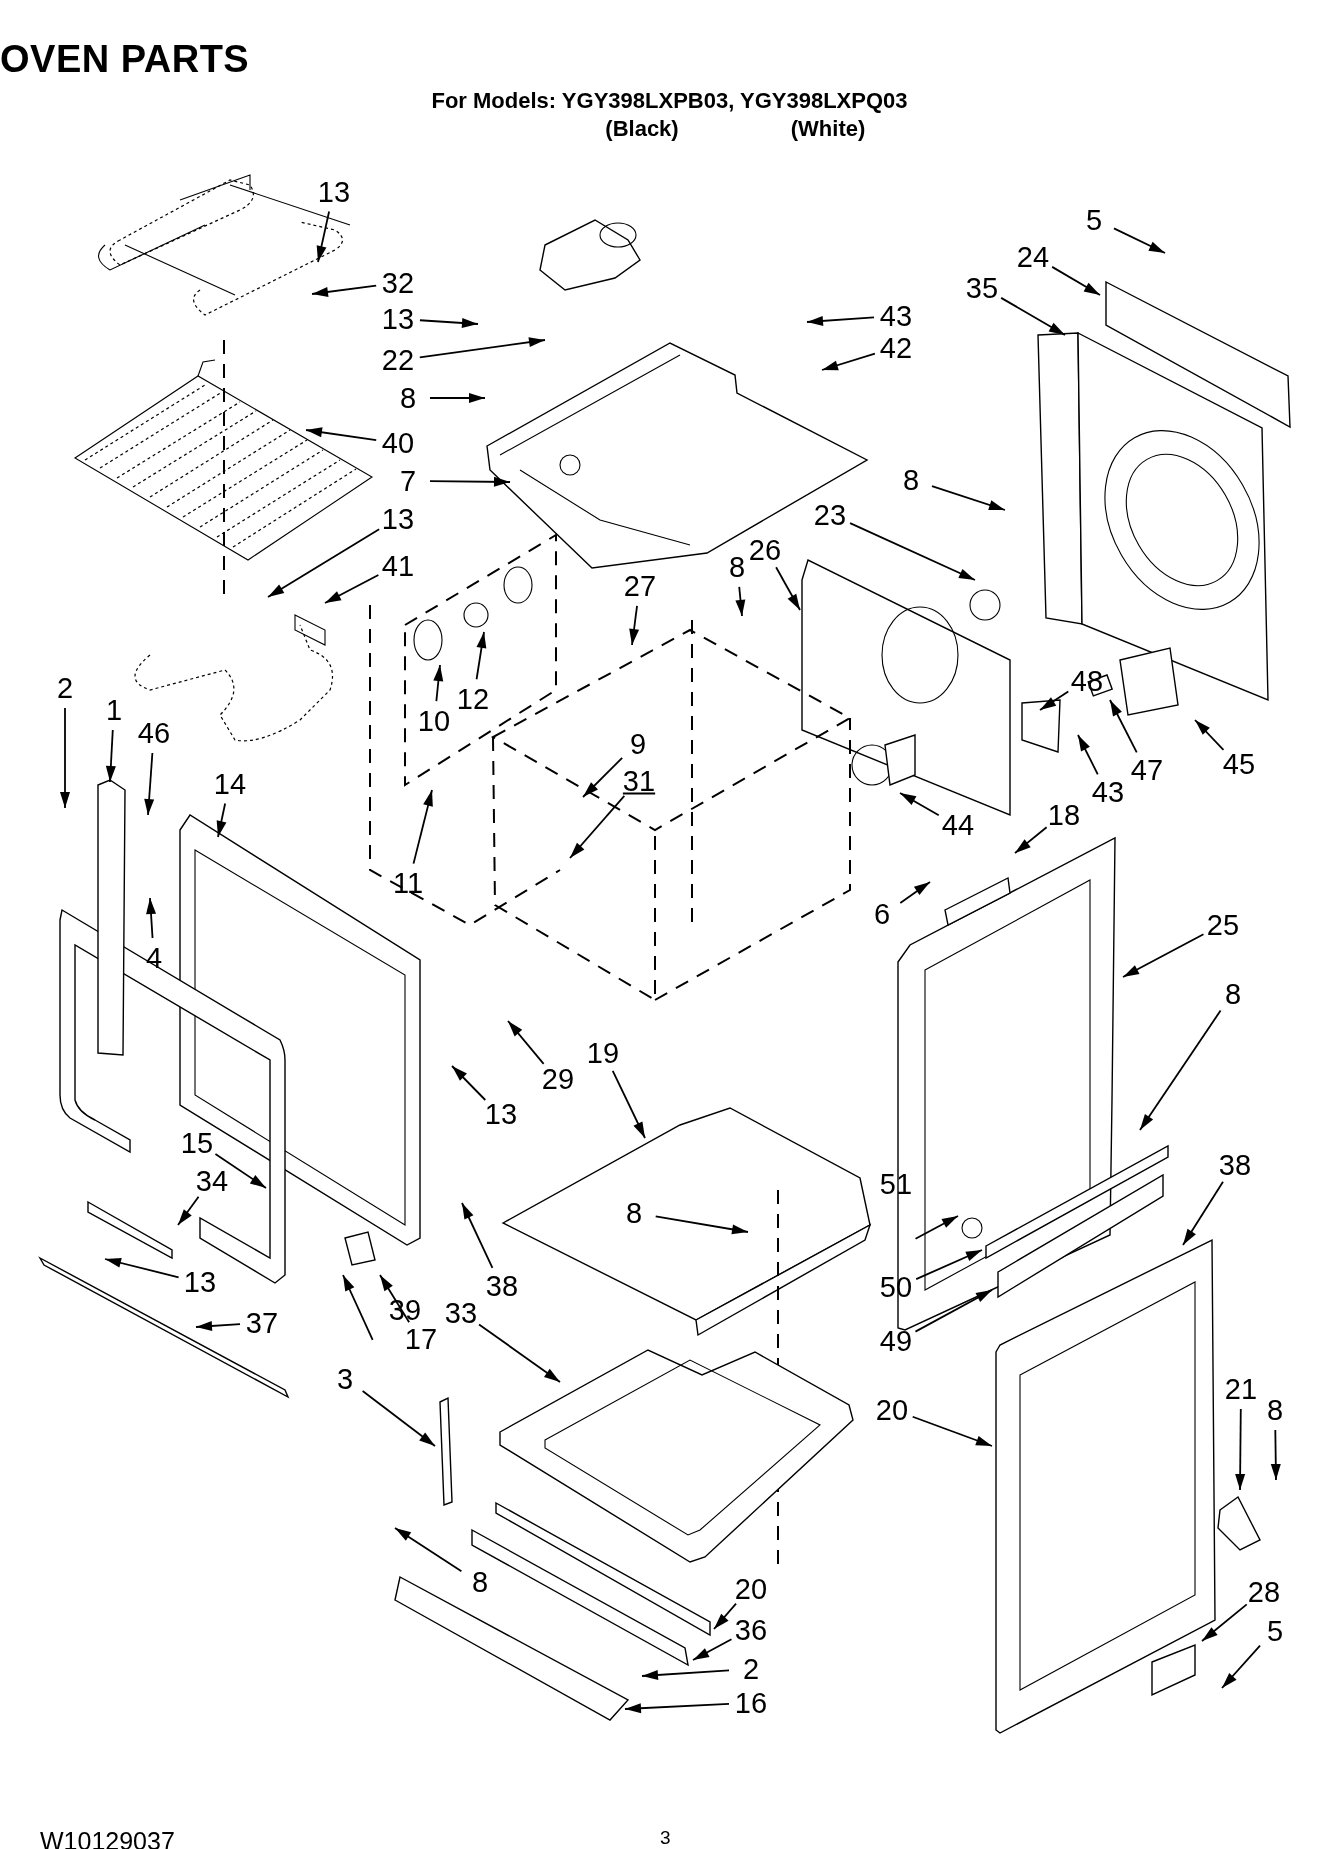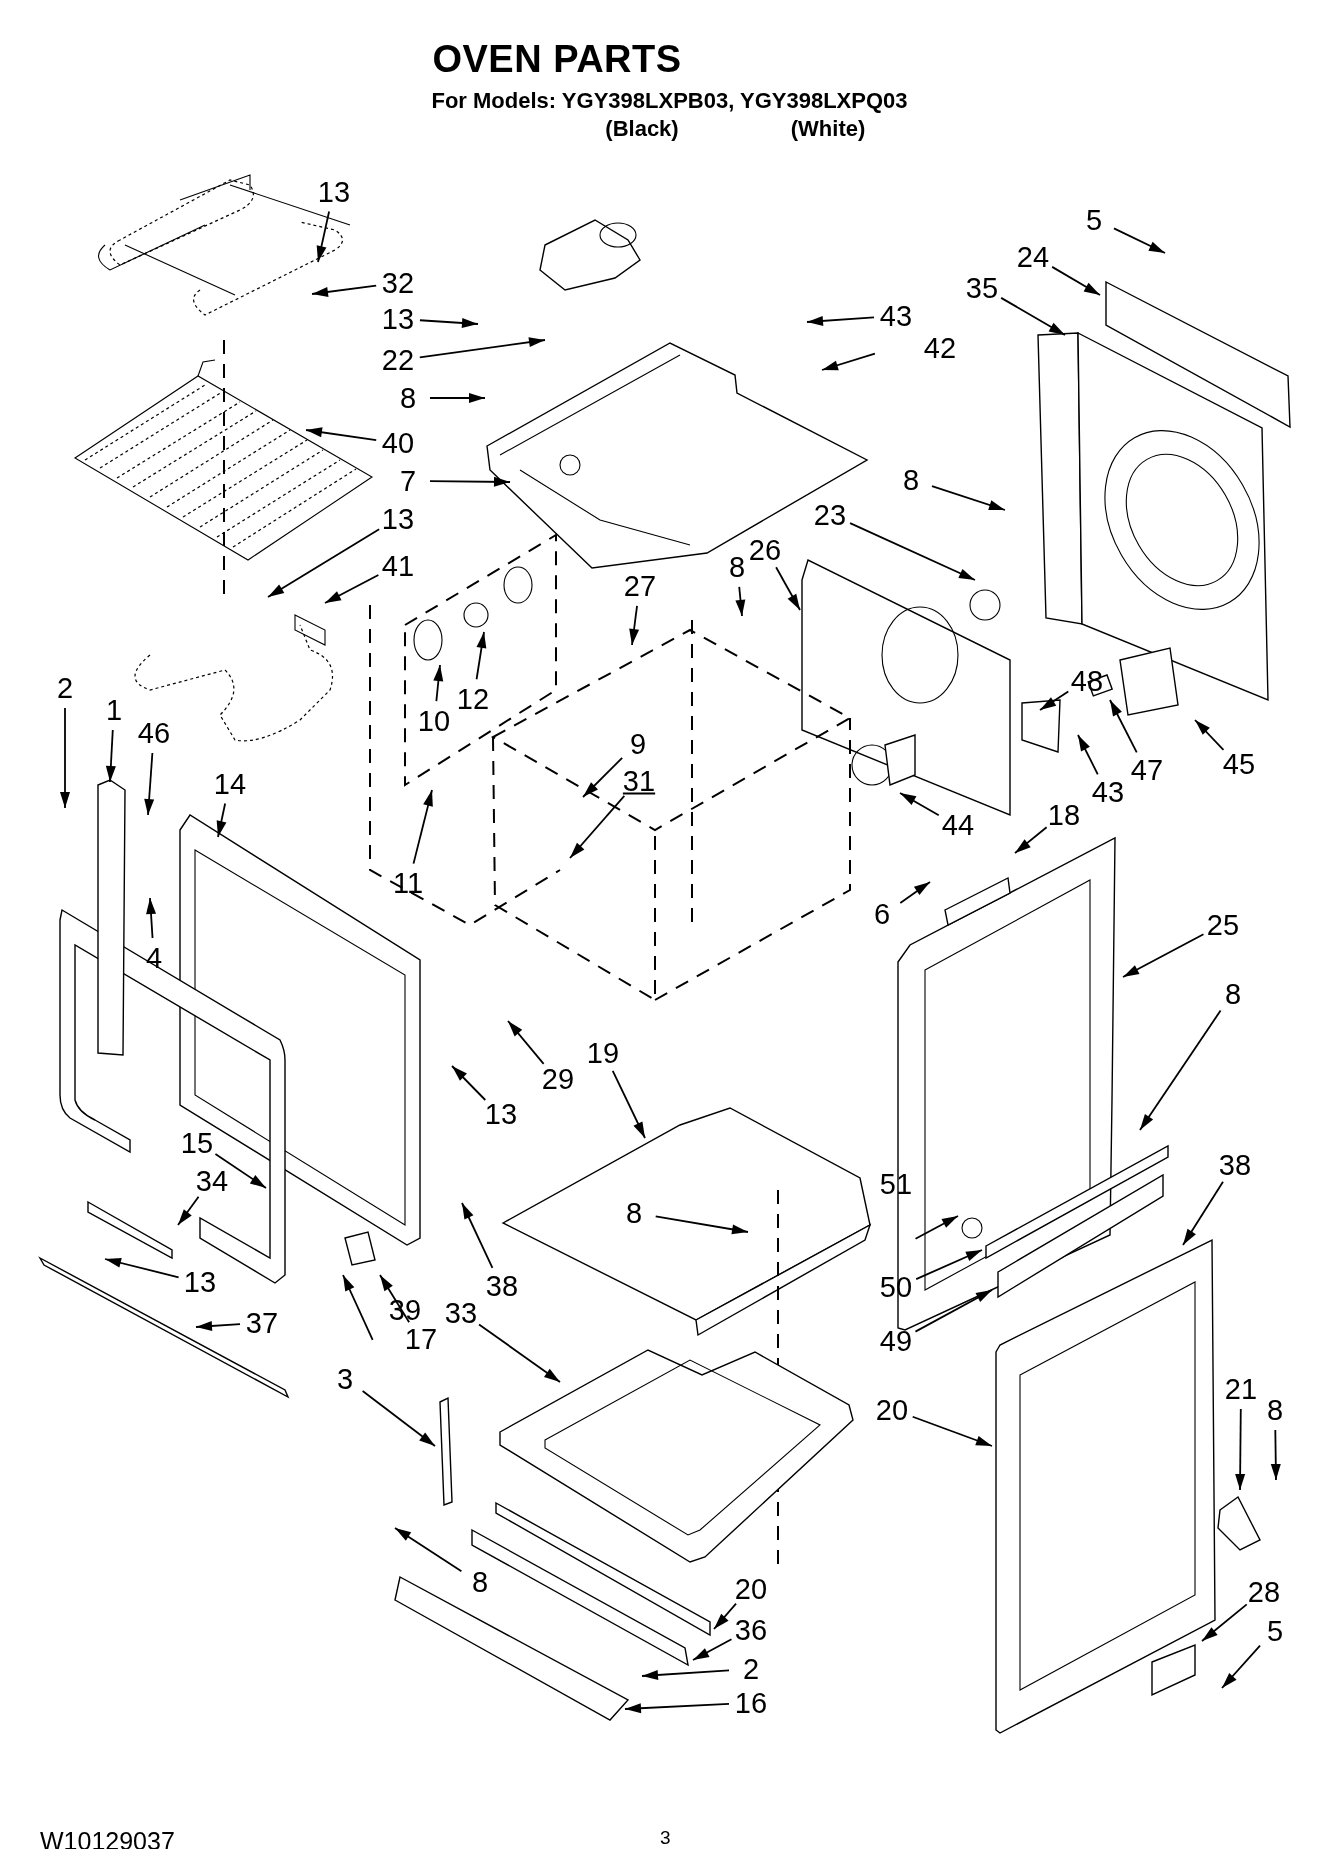--- a/index.html
+++ b/index.html
@@ -1,17 +1,17 @@
 <!DOCTYPE html>
 <html><head>
 <meta charset="utf-8">
 <style>
   html, body { margin:0; padding:0; background:#ffffff; }
   body { width:1339px; height:1849px; position:relative; overflow:hidden; font-family:"Liberation Sans", sans-serif; color:#000; }
-  .title { position:absolute; left:0; width:1114px; top:38px; text-align:center; font-weight:bold; font-size:38px; letter-spacing:0.5px; }
+  .title { position:absolute; left:0; width:1114px; top:38px; text-align:left; font-weight:bold; font-size:38px; letter-spacing:0.5px; }
   .subtitle { position:absolute; left:0; width:1339px; top:88px; text-align:center; font-weight:bold; font-size:22px; }
   .variant { position:absolute; top:116px; font-weight:bold; font-size:22px; transform:translateX(-50%); }
   .footer-left { position:absolute; left:40px; top:1827px; font-size:25px; }
   .footer-page { position:absolute; left:660px; top:1827px; font-size:19px; }
   svg.diagram { position:absolute; left:0; top:0; }
   .callout { position:absolute; font-size:29px; line-height:1; transform:translate(-50%,-50%); white-space:nowrap; }
   .part { fill:#fff; stroke:#000; stroke-width:1.4; }
   .thin { fill:none; stroke:#000; stroke-width:1.1; }
   .dash { fill:none; stroke:#000; stroke-width:2; stroke-dasharray:14 10; }
   .dotline { fill:none; stroke:#000; stroke-width:1.2; stroke-dasharray:3 3; }
@@ -291,21 +291,21 @@
     <div class="callout" style="left: 334px; top: 192px;">13</div>
     <div class="callout" style="left: 398px; top: 283px;">32</div>
     <div class="callout" style="left: 398px; top: 319px;">13</div>
     <div class="callout" style="left: 398px; top: 360px; text-align: center;">22</div>
     <div class="callout" style="left: 408px; top: 398px;">8</div>
     <div class="callout" style="left: 398px; top: 443px;">40</div>
     <div class="callout" style="left: 408px; top: 481px;">7</div>
     <div class="callout" style="left: 398px; top: 519px;">13</div>
     <div class="callout" style="left: 398px; top: 566px;">41</div>
     <div class="callout" style="left: 896px; top: 316px;">43</div>
-    <div class="callout" style="left: 896px; top: 348px; margin-left: 44px;">42</div>
+    <div class="callout" style="left: 896px; top: 348px;">42</div>
     <div class="callout" style="left: 1094px; top: 220px;">5</div>
     <div class="callout" style="left: 1033px; top: 257px;">24</div>
     <div class="callout" style="left: 982px; top: 288px;">35</div>
     <div class="callout" style="left: 911px; top: 480px;">8</div>
     <div class="callout" style="left: 830px; top: 515px;">23</div>
     <div class="callout" style="left: 737px; top: 567px;">8</div>
     <div class="callout" style="left: 765px; top: 550px;">26</div>
     <div class="callout" style="left: 640px; top: 586px;">27</div>
     <div class="callout" style="left: 1087px; top: 681px;">48</div>
     <div class="callout" style="left: 1147px; top: 770px;">47</div>

